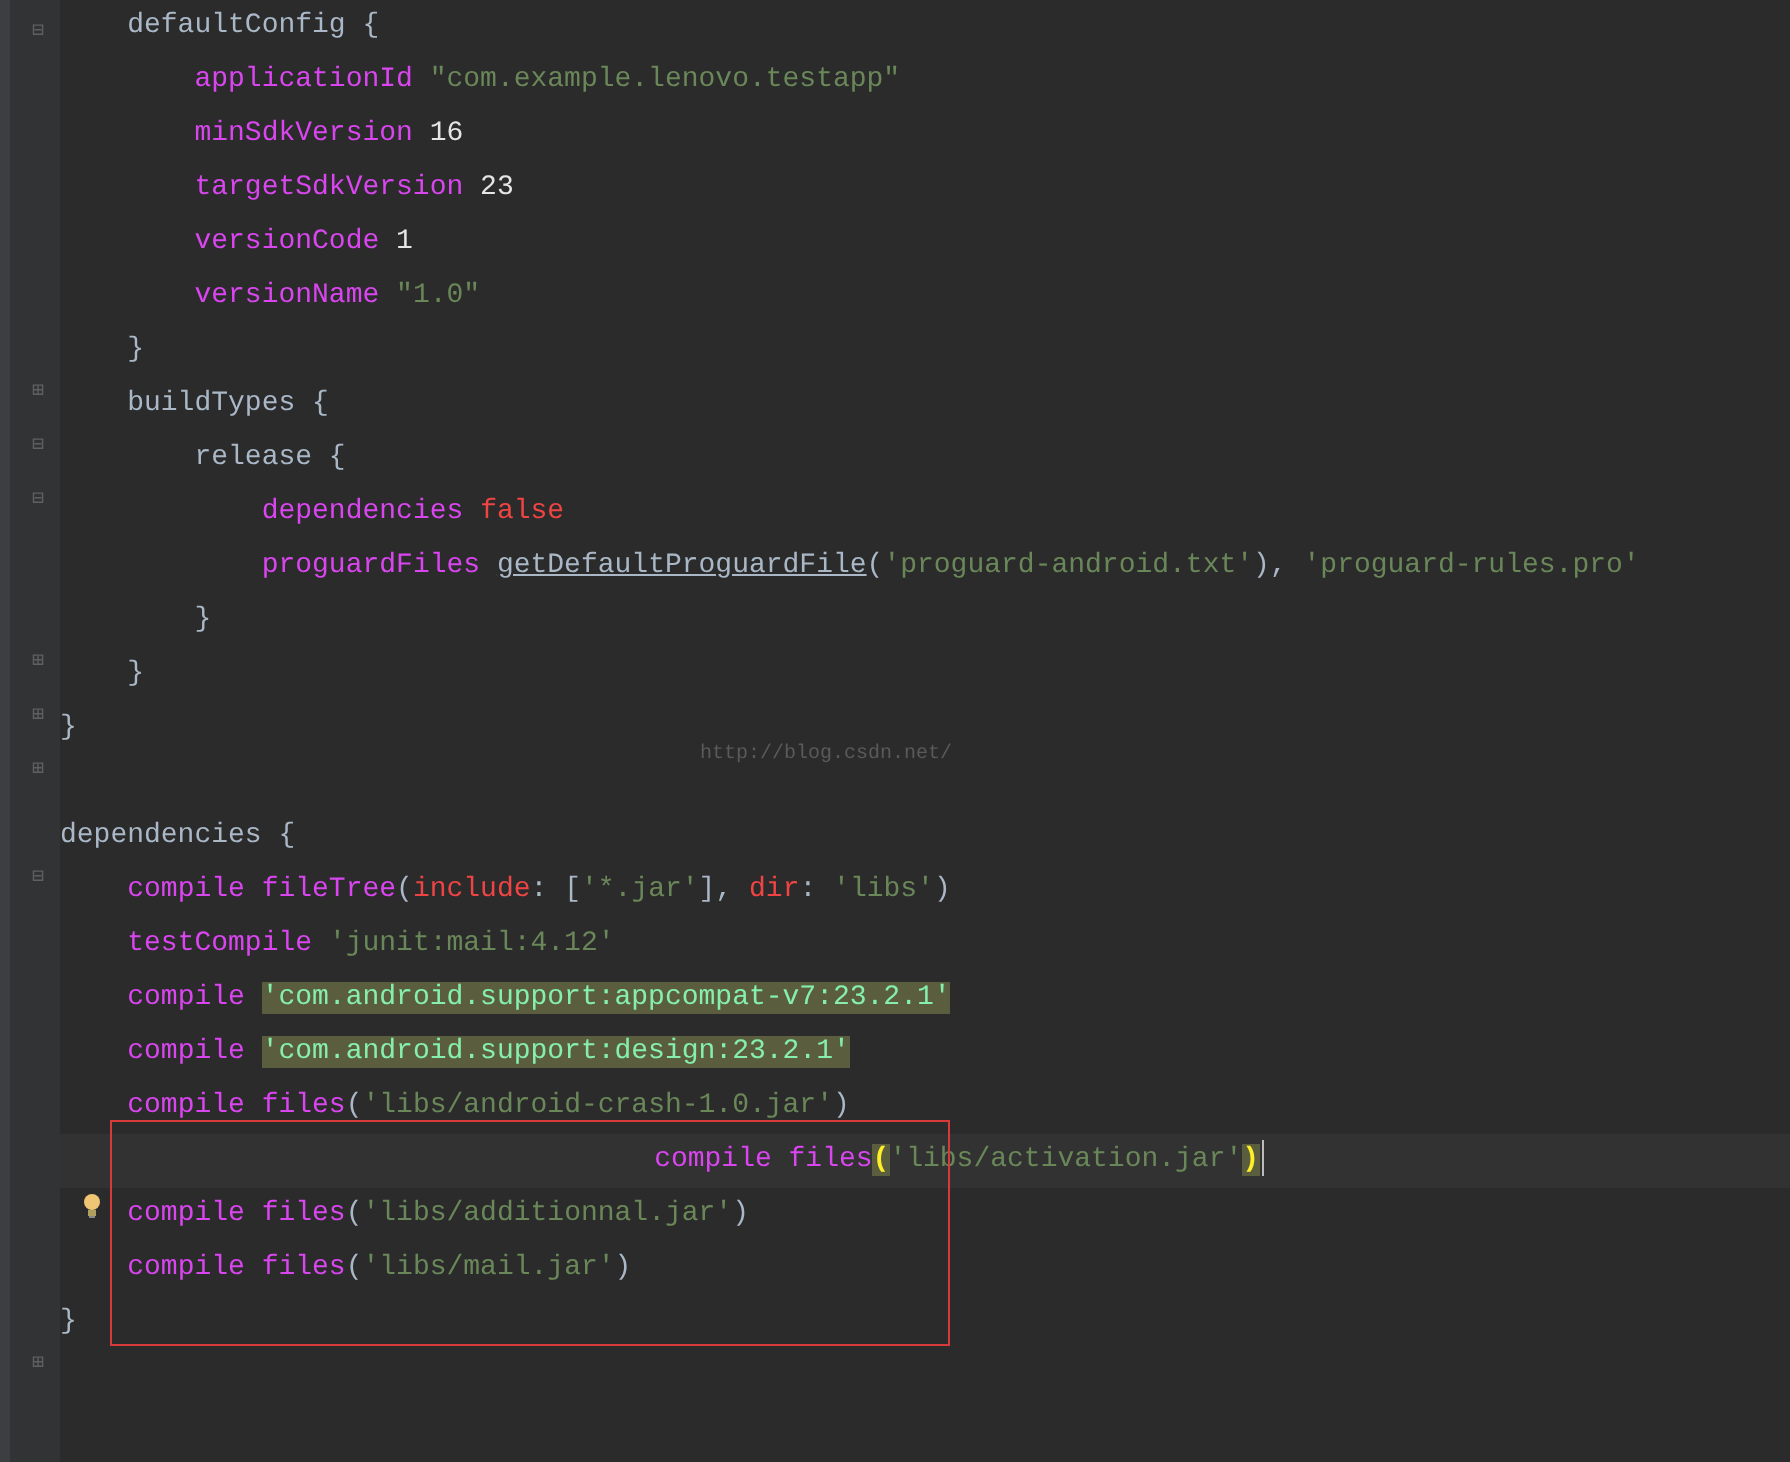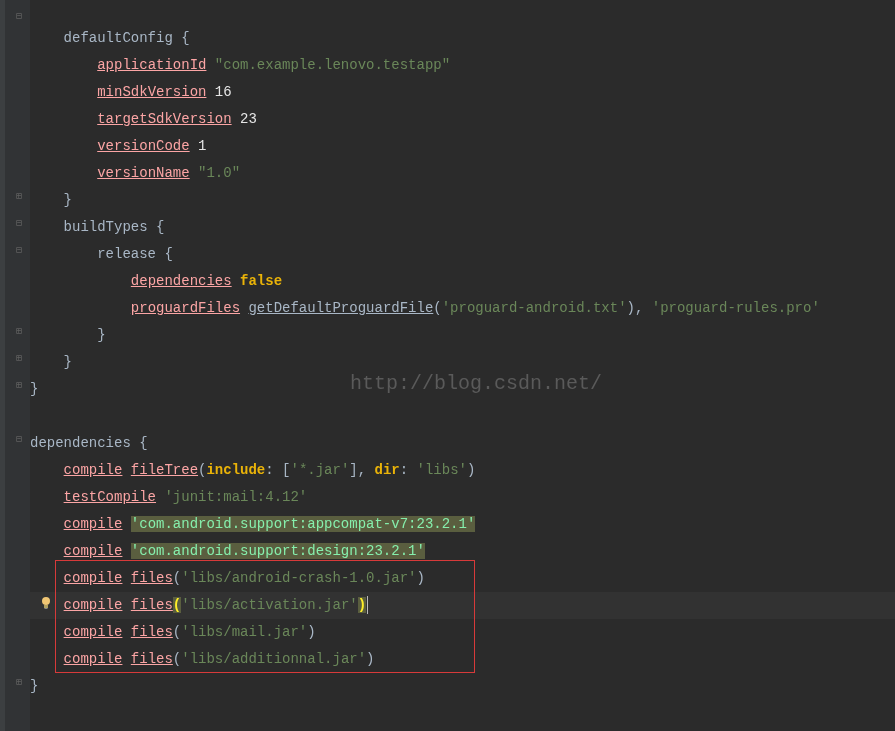--- a/index.html
+++ b/index.html
@@ -41,51 +41,51 @@
       left: 38px;
       top: 595px;
       width: 16px;
       height: 16px;
       z-index: 10;
     }
     .code-area {
       flex: 1;
       padding: 0;
       position: relative;
-      margin-top: 25px;
     }
     .code-line {
       height: 27px;
       line-height: 27px;
       white-space: pre;
       position: relative;
     }
     .highlighted-line {
       background: #323232;
+      text-align: center;
     }
-    .property { color: #fca5a5; text-decoration: underline; }
+    .property { color: #d946ef; }
     .string { color: #6a8759; }
     .number { color: #e5e5e5; }
-    .keyword-false { color: #eab308; font-weight: bold; }
+    .keyword-false { color: #ef4444; }
     .func-underline { color: #a9b7c6; text-decoration: underline; text-align: right; }
     .bg-highlight {
       background: #5a5e3f;
       color: #86efac;
     }
     .paren-highlight {
       background: #5a5e3f;
       color: #ffef28;
       font-weight: bold;
     }
     .watermark {
       position: absolute;
       top: 372px;
       left: 350px;
       color: #5a5a5a;
-      font-size: 20px;
+      font-size: 10px;
       z-index: 5;
     }
     .red-box {
       position: absolute;
       border: 1px solid #d73a3a;
       left: 55px;
       top: 560px;
       width: 420px;
       height: 113px;
       pointer-events: none;
@@ -141,22 +141,22 @@
     <div class="code-line"><span>    }</span></div>
     <div class="code-line"><span>}</span></div>
     <div class="code-line"><span></span></div>
     <div class="code-line"><span>dependencies </span><span>{</span></div>
     <div class="code-line"><span>    </span><span class="property">compile</span><span> </span><span class="property">fileTree</span><span>(</span><span class="keyword-false">include</span><span>: [</span><span class="string">'*.jar'</span><span>], </span><span class="keyword-false">dir</span><span>: </span><span class="string">'libs'</span><span>)</span></div>
     <div class="code-line"><span>    </span><span class="property">testCompile</span><span> </span><span class="string">'junit:mail:4.12'</span></div>
     <div class="code-line"><span>    </span><span class="property">compile</span><span> </span><span class="bg-highlight">'com.android.support:appcompat-v7:23.2.1'</span></div>
     <div class="code-line"><span>    </span><span class="property">compile</span><span> </span><span class="bg-highlight">'com.android.support:design:23.2.1'</span></div>
     <div class="code-line"><span>    </span><span class="property">compile</span><span> </span><span class="property">files</span><span>(</span><span class="string">'libs/android-crash-1.0.jar'</span><span>)</span></div>
     <div class="code-line highlighted-line"><span>    </span><span class="property">compile</span><span> </span><span class="property">files</span><span class="paren-highlight">(</span><span class="string">'libs/activation.jar'</span><span class="paren-highlight">)</span><span class="cursor"></span></div>
+    <div class="code-line"><span>    </span><span class="property">compile</span><span> </span><span class="property">files</span><span>(</span><span class="string">'libs/additionnal.jar'</span><span>)</span></div>
     <div class="code-line"><span>    </span><span class="property">compile</span><span> </span><span class="property">files</span><span>(</span><span class="string">'libs/mail.jar'</span><span>)</span></div>
-    <div class="code-line"><span>    </span><span class="property">compile</span><span> </span><span class="property">files</span><span>(</span><span class="string">'libs/additionnal.jar'</span><span>)</span></div>
     <div class="code-line"><span>}</span></div>
   </div>
 </div>
 
 <div class="watermark">http://blog.csdn.net/</div>
 
 <div class="red-box"></div>
 
 <div class="bulb-icon">
   <svg viewBox="0 0 16 16" width="16" height="16">

